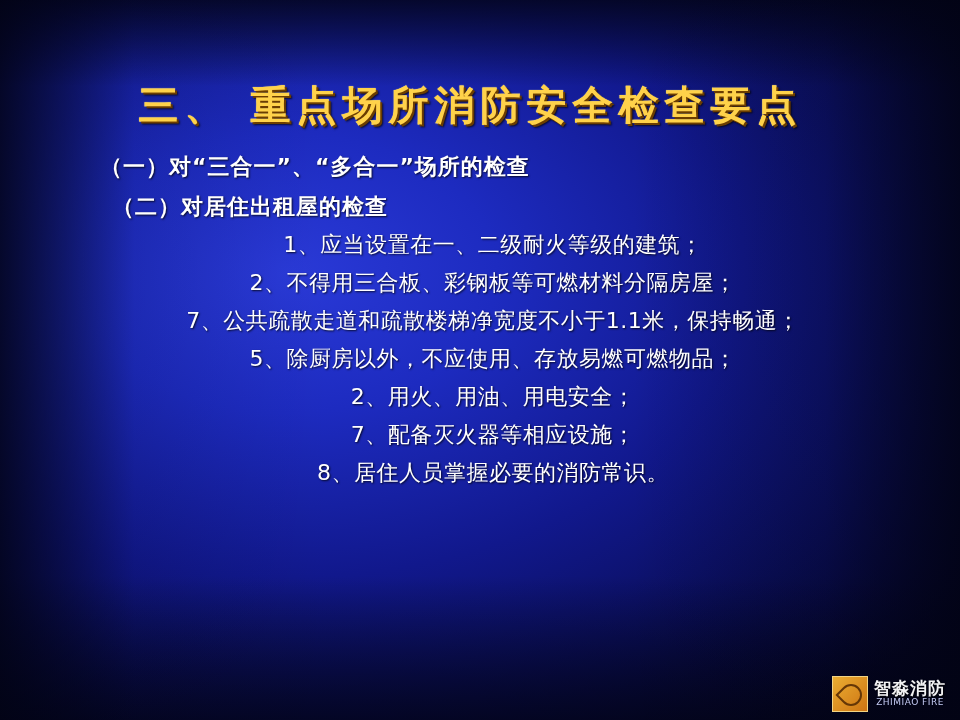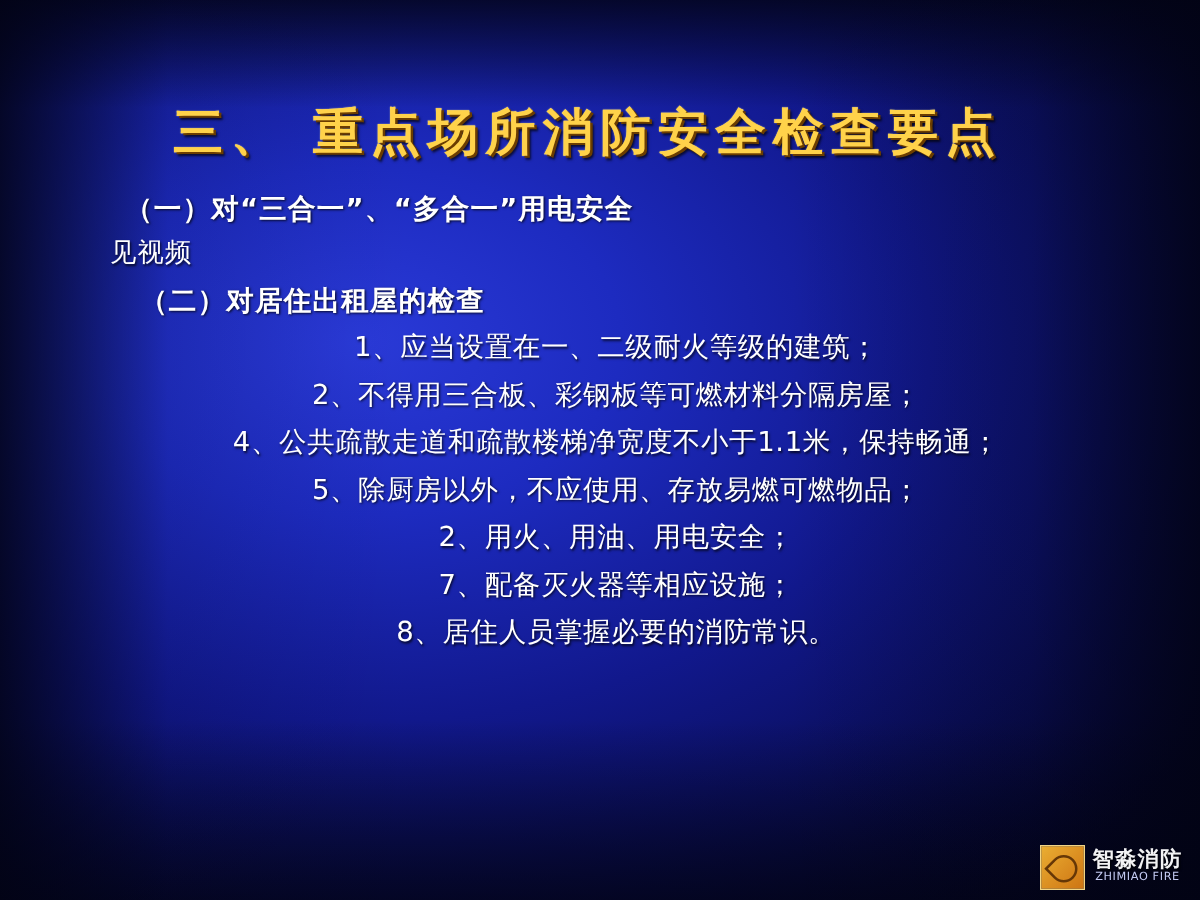--- a/index.html
+++ b/index.html
@@ -143,30 +143,29 @@
 </style>
 </head>
 <body>
 
 <div class="slide">
 
   <div class="title">三、  重点场所消防安全检查要点</div>
 
   <div class="content">
 
-    <div class="sub-head">（一）对“三合一”、“多合一”用电安全</div>
+    <div class="sub-head">（一）对“三合一”、“多合一”场所的检查</div>
 
-    <div class="note">见视频</div>
 
     <div class="sub-head2">（二）对居住出租屋的检查</div>
 
     <ul class="list">
       <li class="list-item">1、应当设置在一、二级耐火等级的建筑；</li>
       <li class="list-item">2、不得用三合板、彩钢板等可燃材料分隔房屋；</li>
-      <li class="list-item">4、公共疏散走道和疏散楼梯净宽度不小于1.1米，保持畅通；</li>
+      <li class="list-item">7、公共疏散走道和疏散楼梯净宽度不小于1.1米，保持畅通；</li>
       <li class="list-item">5、除厨房以外，不应使用、存放易燃可燃物品；</li>
       <li class="list-item">2、用火、用油、用电安全；</li>
       <li class="list-item">7、配备灭火器等相应设施；</li>
       <li class="list-item">8、居住人员掌握必要的消防常识。</li>
     </ul>
 
   </div>
 
   <div class="logo">
     <span class="logo-mark"></span>

